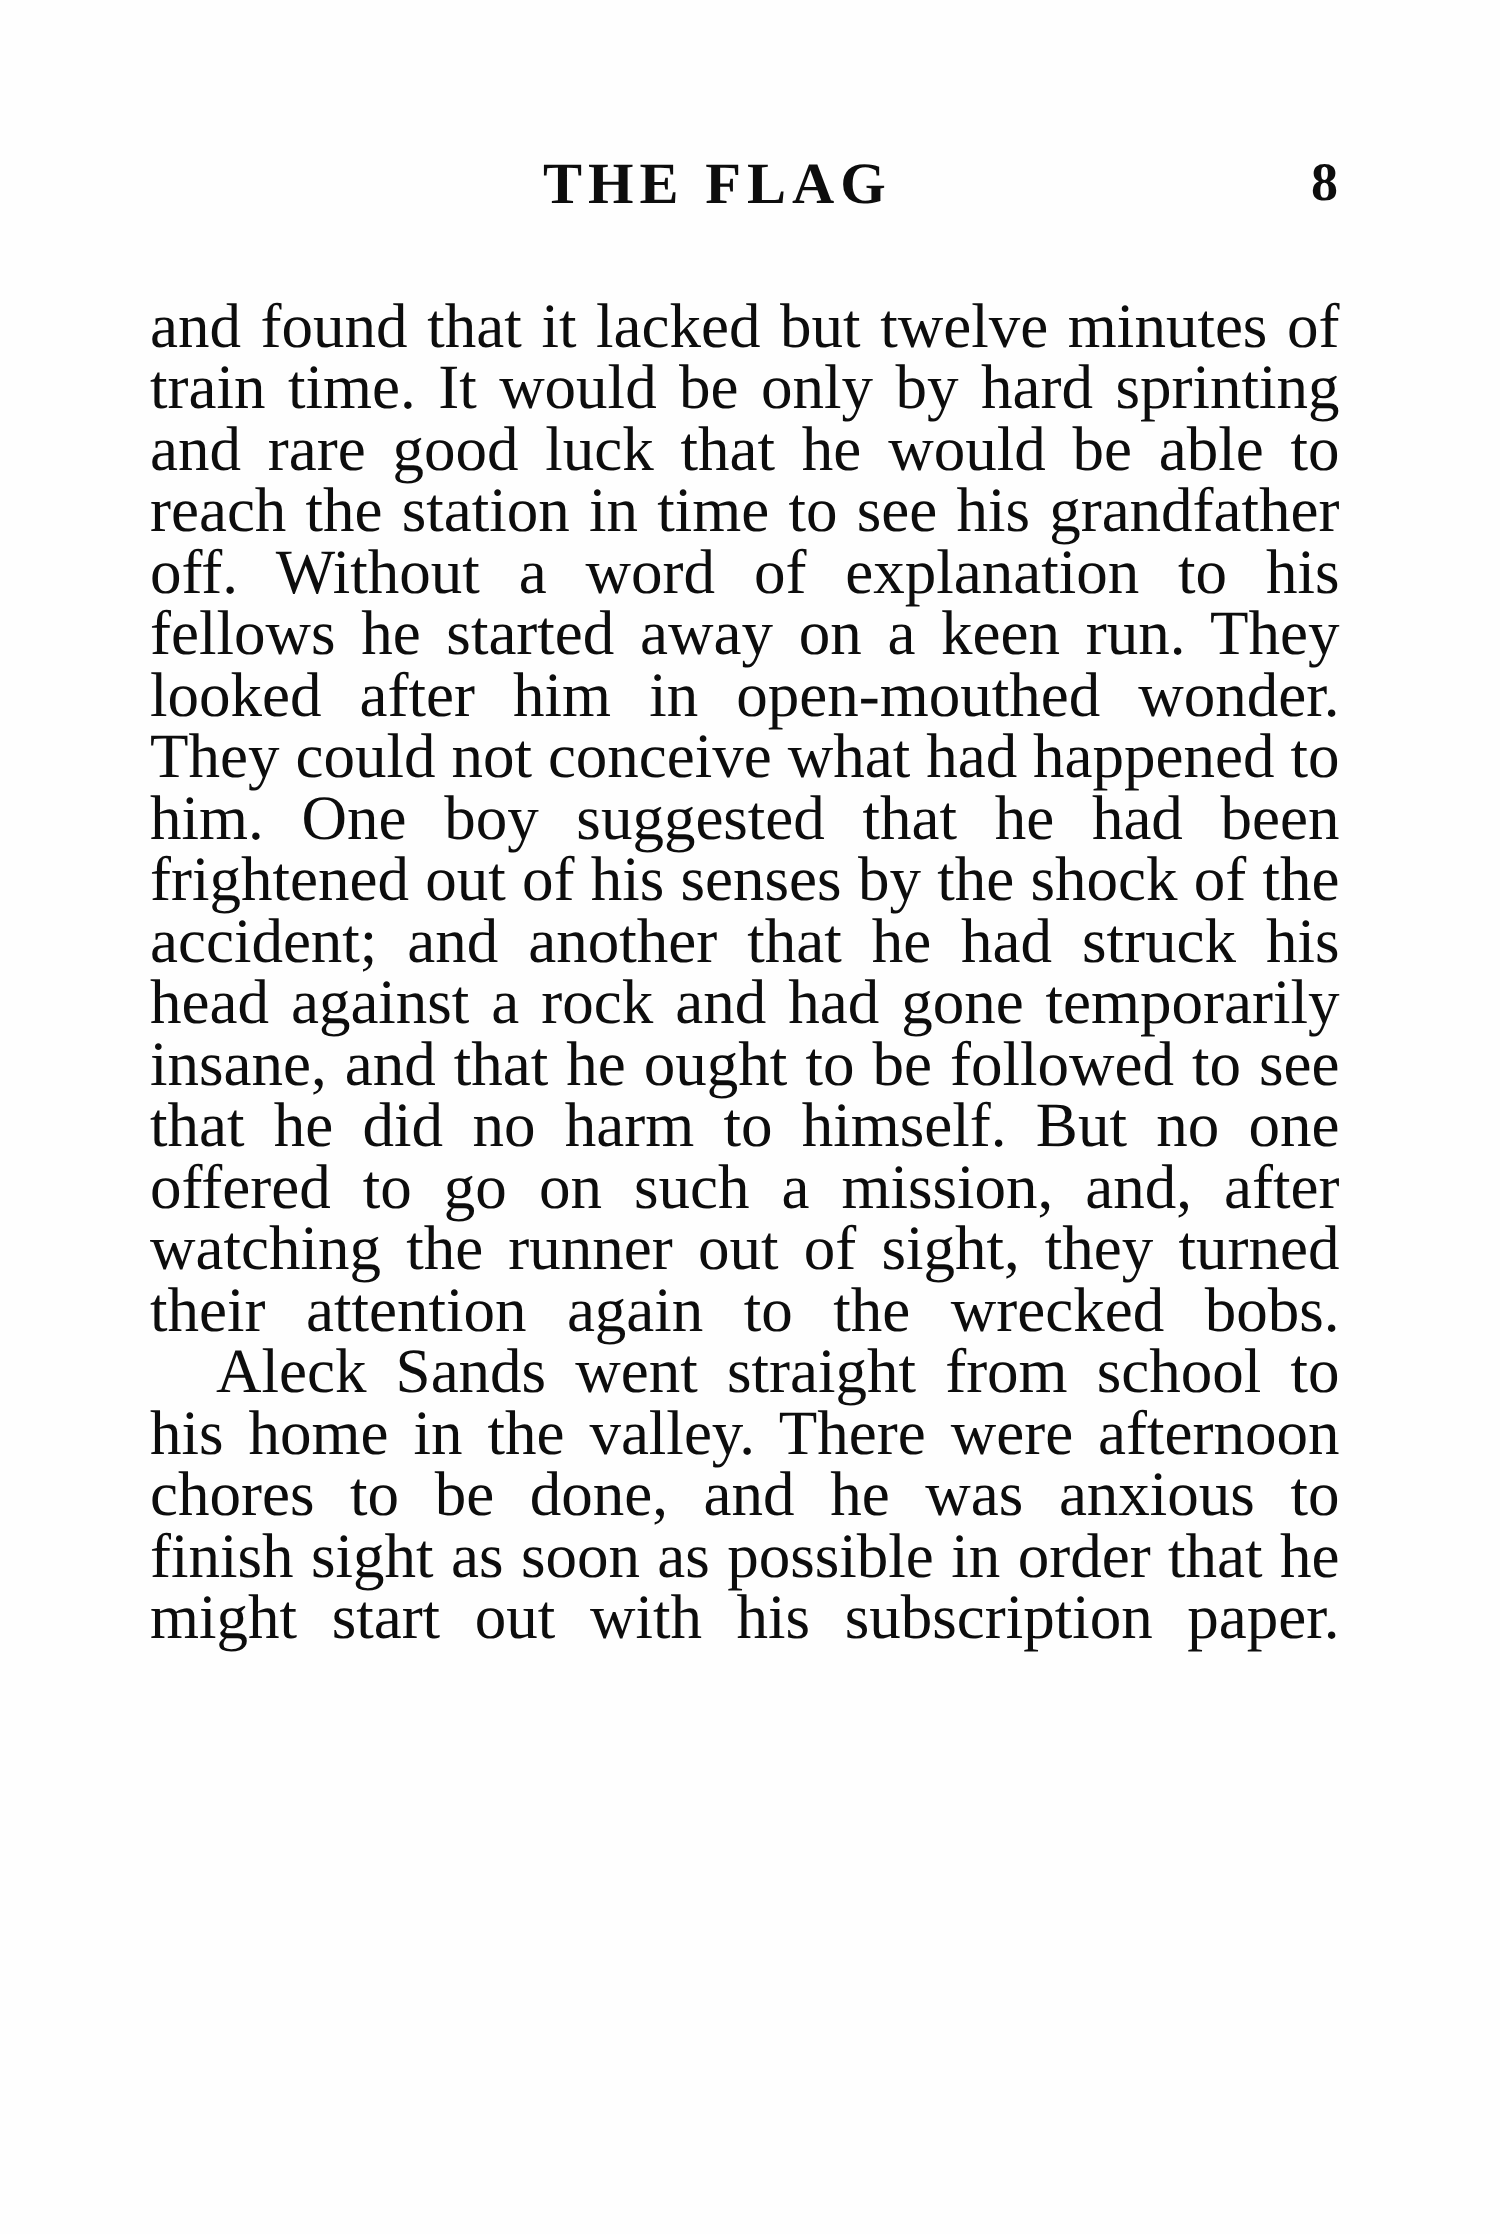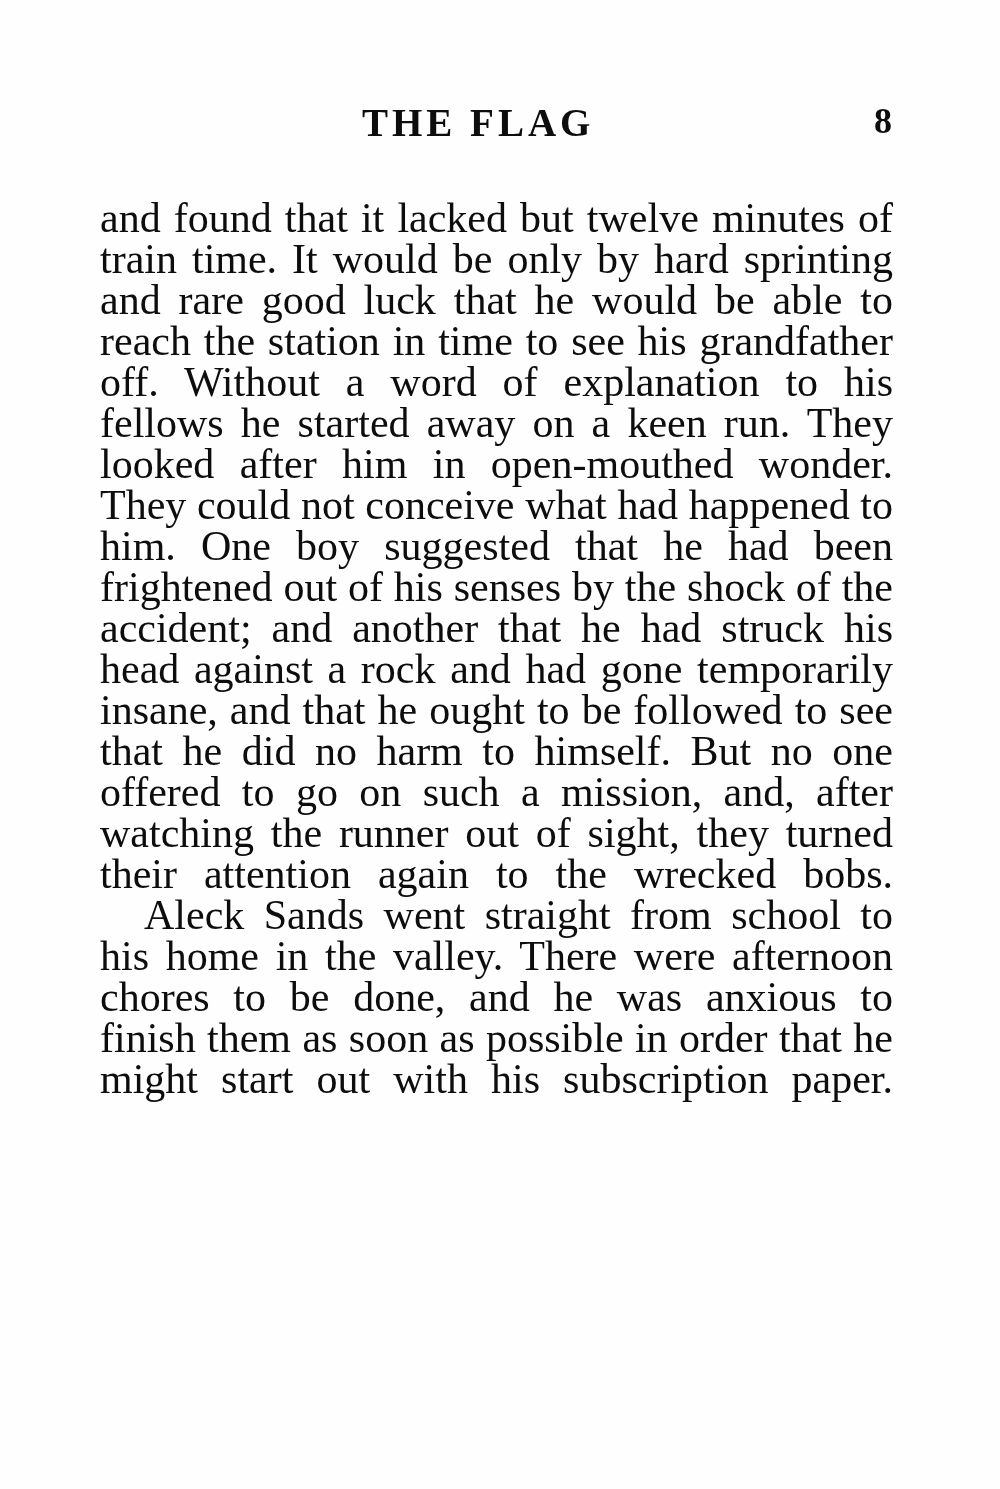--- a/index.html
+++ b/index.html
@@ -71,16 +71,16 @@
 
 <div class="page">
 
   <div class="header">
     <div class="running-title">THE FLAG</div>
     <div class="folio">8</div>
   </div>
 
   <div class="body-text">
     <p class="just-all">and found that it lacked but twelve minutes of train time.   It would be only by hard sprinting and rare good luck that he would be able to reach the station in time to see his grandfather off.   Without a word of explanation to his fellows he started away on a keen run. They looked after him in open-mouthed wonder.   They could not conceive what had happened to him.   One boy suggested that he had been frightened out of his senses by the shock of the accident; and another that he had struck his head against a rock and had gone temporarily insane, and that he ought to be followed to see that he did no harm to himself.   But no one offered to go on such a mission, and, after watching the runner out of sight, they turned their attention again to the wrecked bobs.</p>
-    <p class="indented just-all">Aleck Sands went straight from school to his home in the valley.   There were afternoon chores to be done, and he was anxious to finish them as soon as possible in order that he might start out with his subscription paper.</p>
+    <p class="indented just-all">Aleck Sands went straight from school to his home in the valley.   There were afternoon chores to be done, and he was anxious to finish sight as soon as possible in order that he might start out with his subscription paper.</p>
   </div>
 
 </div>
 
 </body></html>

